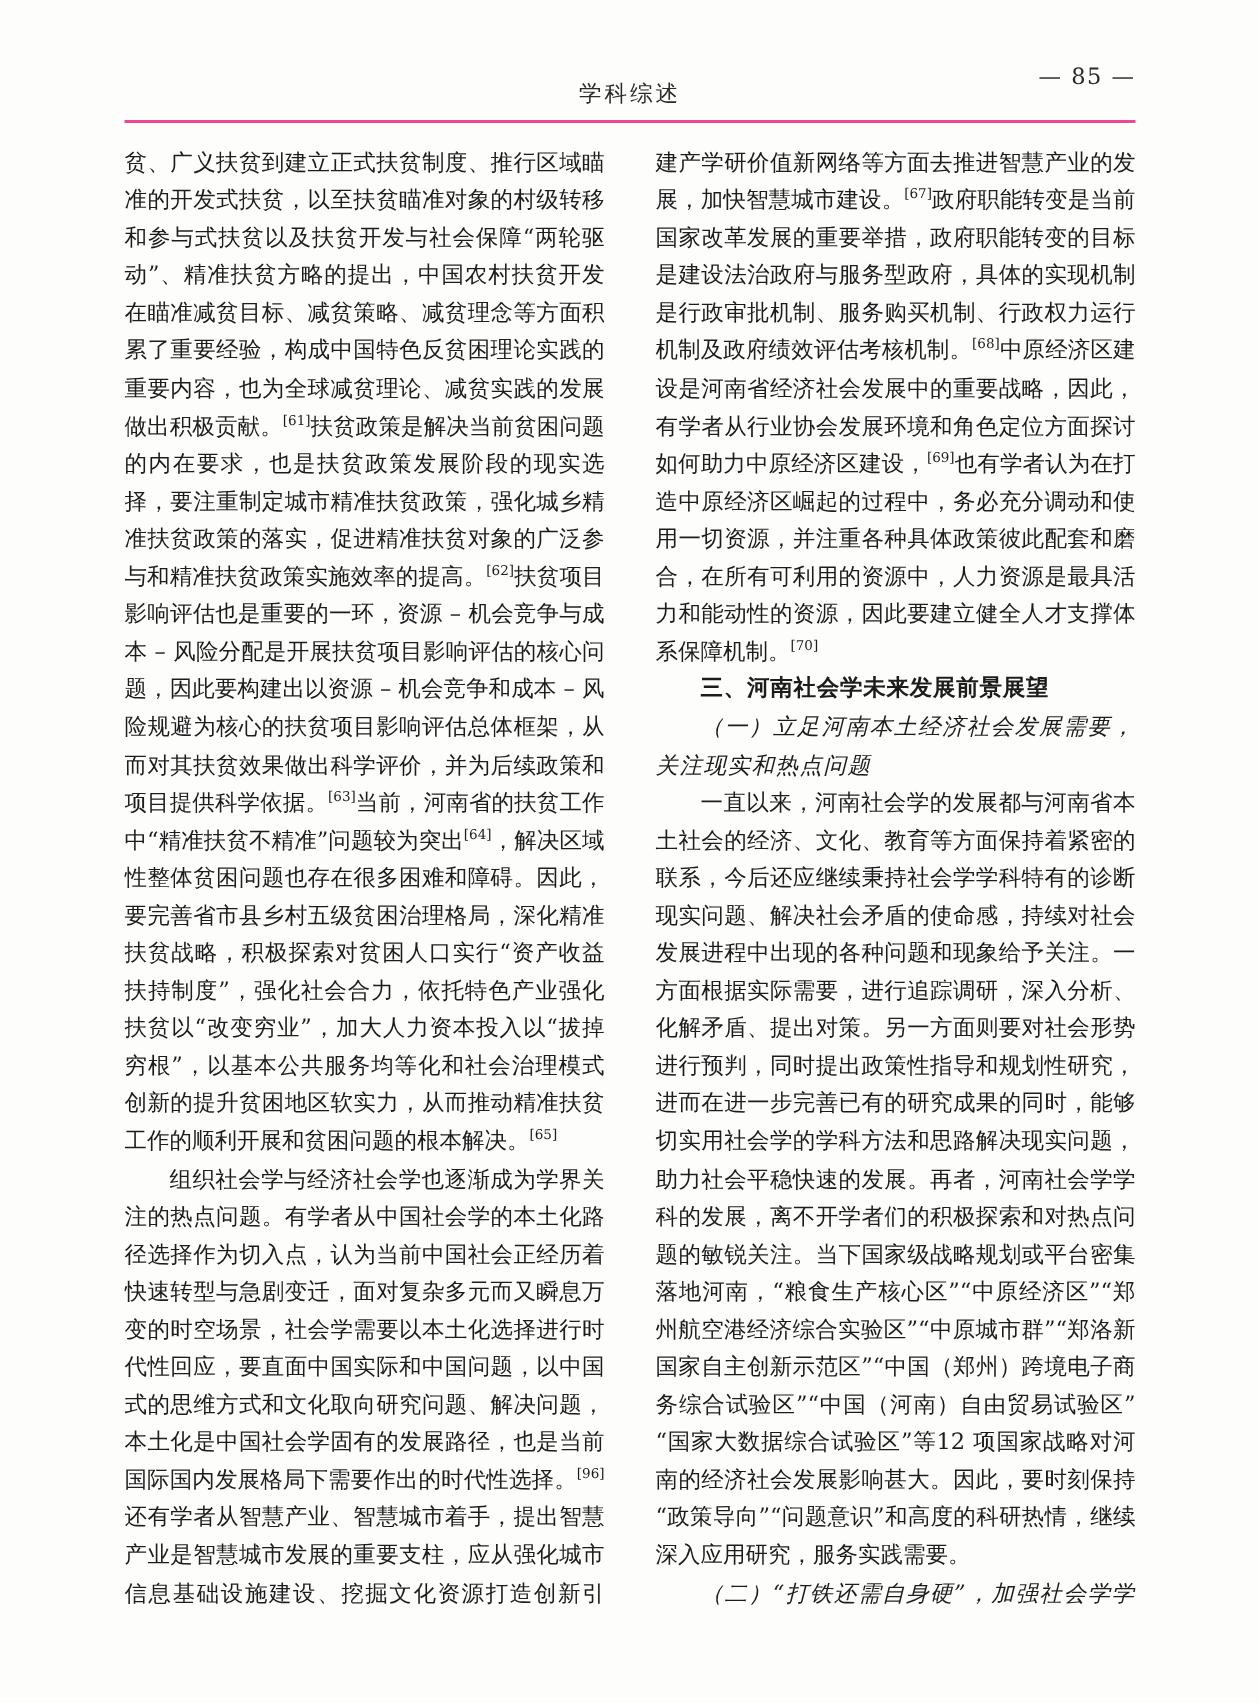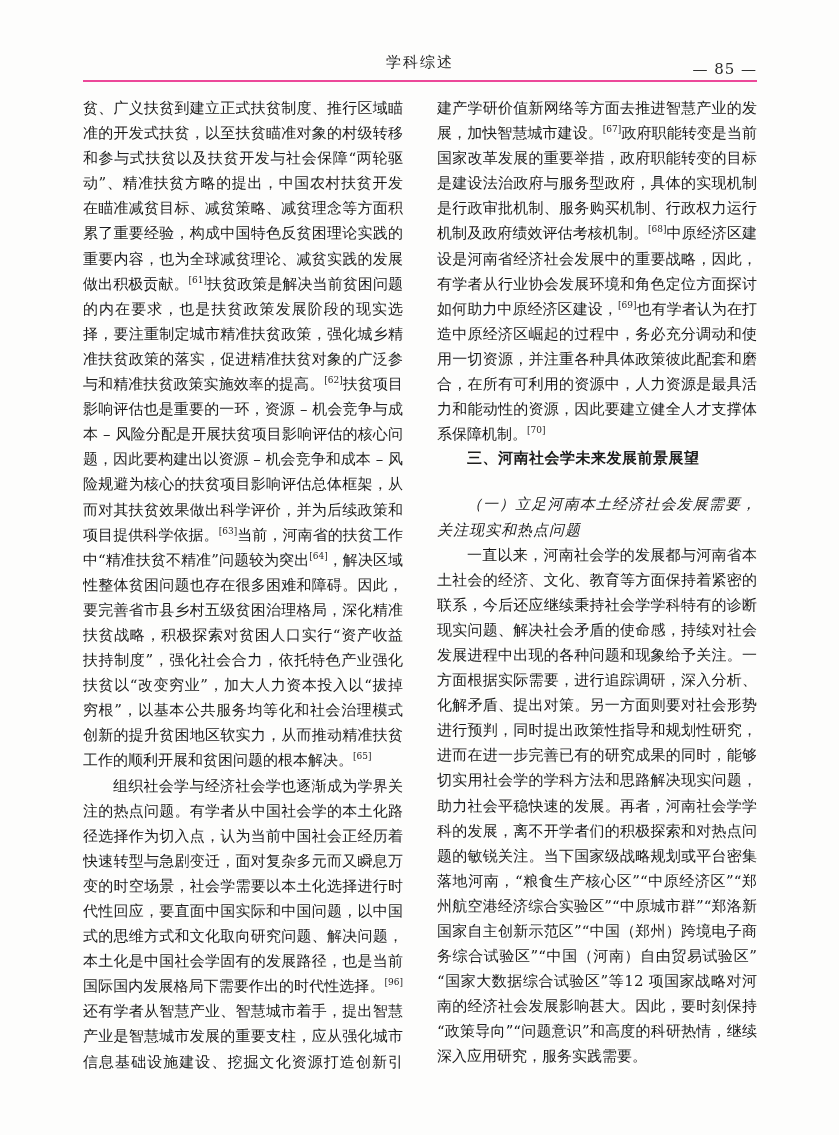--- a/index.html
+++ b/index.html
@@ -26,21 +26,21 @@
   .running-head .head-title {
     position: absolute;
     left: 50%; transform: translateX(-50%);
     bottom: 8px;
     font-size: 15px;
     letter-spacing: 2px;
     color: #2a2a2a;
   }
   .running-head .head-page {
     position: absolute;
-    right: 0; bottom: 2px;
+    right: 0; bottom: 20px;
     font-size: 15px;
     color: #2a2a2a;
     letter-spacing: 1px;
     margin-top: 29px;
   }
   .columns {
     display: flex;
     gap: 34px;
     margin-top: 14px;
   }
@@ -49,28 +49,27 @@
     height: 982px;
     overflow: hidden;
     text-align: justify;
     font-size: 15px;
     line-height: 25.1px;
     color: #1c1c1c;
   }
   p.para { margin: 0; padding: 0; }
   p.indent { text-indent: 2em; }
   p.heading {
-    font-family: Liberation Mono, monospace;
+    font-family: Liberation Serif, serif;
     font-weight: bold;
     letter-spacing: 0.5px;
   }
   p.kai {
     font-style: italic;
     letter-spacing: 1px;
-    margin-top: 20px;
   }
   sup.fnref {
     font-size: 9px;
     line-height: 0;
     vertical-align: super;
     letter-spacing: 0;
   }
 </style>
 </head>
 <body>

